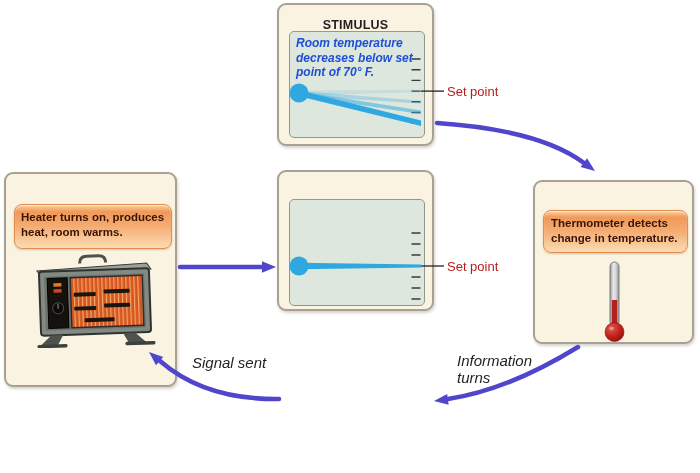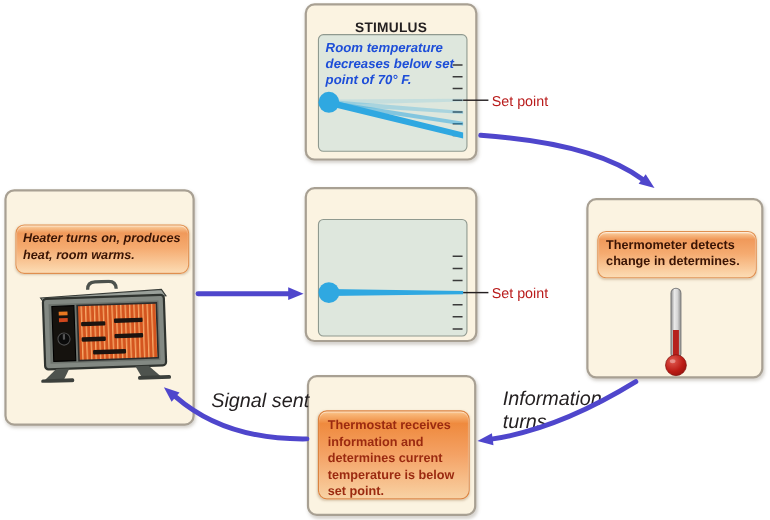--- a/index.html
+++ b/index.html
@@ -32,42 +32,42 @@
     font-size:11.5px; font-weight:bold; line-height:1.3; color:#3a1404;
   }
   .callout.red {
     background:linear-gradient(to bottom,#fbc489 0%, #ef8a3e 14%, #f4a265 50%, #f8d2a4 100%);
     color:#9b2a10; border-color:#db8340;
   }
   .set-point-label {
     position:absolute; font-size:13px; color:#b91c1c; white-space:nowrap;
   }
   .flow-label {
-    position:absolute; font-size:18px; font-style:italic; color:#231f20;
+    position:absolute; font-size:15px; font-style:italic; color:#231f20;
     line-height:1.15;
   }
   .overlay { position:absolute; left:0; top:0; z-index:10; pointer-events:none; }
   .illus { position:absolute; }
 </style>
 </head>
 <body>
 
 <div class="canvas">
 
   <div class="cream-box" style="left:277px; top:3px; width:157px; height:143px;">
     <div class="box-title">STIMULUS</div>
     <div class="graph-panel" style="left:10px; top:26px; width:136px; height:107px;"></div>
     <div class="panel-text" style="left:17px; top:31px; width:122px;">Room temperature decreases below set point of 70° F.</div>
   </div>
 
   <div class="cream-box" style="left:277px; top:170px; width:157px; height:141px;">
     <div class="graph-panel" style="left:10px; top:27px; width:136px; height:107px;"></div>
   </div>
 
-  <div class="cream-box" style="left:4px; top:172px; width:173px; height:215px;font-style:italic;">
+  <div class="cream-box" style="left:4px; top:172px; width:173px; height:215px;">
     <div class="callout" style="left:8px; top:30px; width:158px; height:45px; padding:5px 6px;">Heater turns on, produces heat, room warms.</div>
 
     <svg class="illus" style="left:20px; top:80px;" width="134" height="94" viewBox="0 0 134 94">
       <defs>
         <pattern id="grill" width="4" height="8" patternUnits="userSpaceOnUse">
           <rect width="4" height="8" fill="#d4551f"></rect>
           <rect x="0" y="0" width="1.2" height="8" fill="#f7a869"></rect>
         </pattern>
       </defs>
       <g transform="rotate(-2 67 48)">
@@ -95,21 +95,21 @@
 
         <polygon points="24,80 36,80 30,91 12,91" fill="#4e534e" stroke="#24282 4" stroke-width="0"></polygon>
         <polygon points="96,80 108,80 120,91 102,91" fill="#4e534e"></polygon>
         <rect x="10" y="89" width="30" height="3.5" rx="1.5" fill="#3c403c"></rect>
         <rect x="98" y="89" width="30" height="3.5" rx="1.5" fill="#3c403c"></rect>
       </g>
     </svg>
   </div>
 
   <div class="cream-box" style="left:533px; top:180px; width:161px; height:164px;">
-    <div class="callout" style="left:8px; top:28px; width:145px; height:43px; padding:5px 7px;">Thermometer detects change in determines.</div>
+    <div class="callout" style="left:8px; top:28px; width:145px; height:43px; padding:5px 7px;">Thermometer detects change in temperature.</div>
 
     <svg class="illus" style="left:62px; top:78px;" width="36" height="84" viewBox="0 0 36 84">
       <defs>
         <linearGradient id="tube" x1="0" y1="0" x2="1" y2="0">
           <stop offset="0" stop-color="#8f8f8f"></stop>
             <stop offset=".35" stop-color="#e9e9e9"></stop>
           <stop offset=".65" stop-color="#d6d6d6"></stop>
             <stop offset="1" stop-color="#8f8f8f"></stop>
         </linearGradient>
         <radialGradient id="bulb" cx=".35" cy=".3" r=".9">
@@ -118,23 +118,20 @@
           <stop offset="1" stop-color="#8a0f0c"></stop>
         </radialGradient>
       </defs>
       <rect x="13" y="2" width="9" height="64" rx="4.5" fill="url(#tube)" stroke="#7e7e7e" stroke-width="1"></rect>
       <rect x="14.8" y="40" width="5.4" height="26" fill="#b6201c"></rect>
       <circle cx="17.5" cy="72" r="9.5" fill="url(#bulb)" stroke="#7a0e0a" stroke-width=".6"></circle>
       <ellipse cx="14.5" cy="68.5" rx="2.6" ry="1.8" fill="#ffffff" opacity=".35"></ellipse>
     </svg>
   </div>
 
-  <div class="cream-box" style="left:279px; top:341px; width:154px; height:128px;">
-    <div class="callout red" style="left:8px; top:30px; width:138px; height:81px; padding:6px 8px;">Thermostat receives information and determines current temperature is below set point.</div>
-  </div>
 
   <div class="set-point-label" style="left:447px; top:84px;">Set point</div>
   <div class="set-point-label" style="left:447px; top:259px;">Set point</div>
 
   <div class="flow-label" style="left:457px; top:352px; width:74px;">Information turns</div>
   <div class="flow-label" style="left:192px; top:354px; width:95px;">Signal sent</div>
 
   <svg class="overlay" width="700" height="473" viewBox="0 0 700 473">
 
     <path d="M411.5 59h9M411.5 69.7h9M411.5 80.4h9M411.5 91.1h9M411.5 101.8h9M411.5 112.5h9M411.5 123.2h9" stroke="#3a3a3a" stroke-width="1.4"></path>

